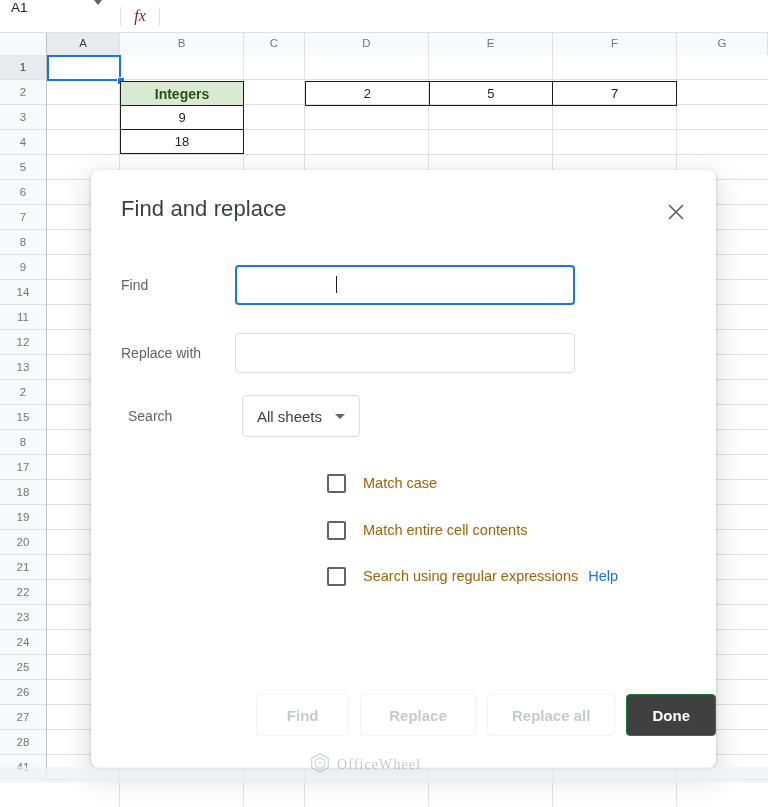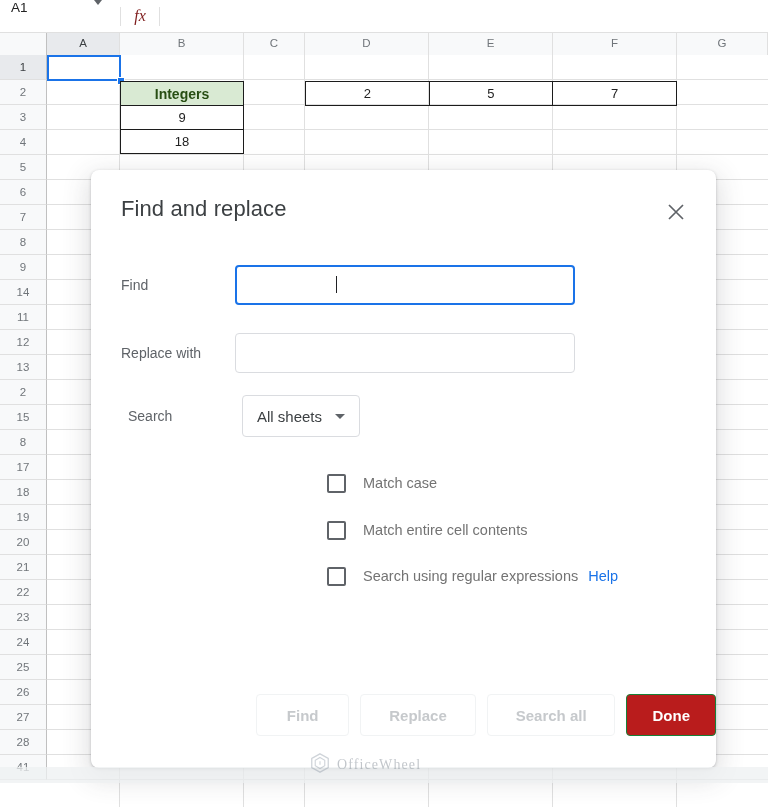--- a/index.html
+++ b/index.html
@@ -304,21 +304,21 @@
     border: 2px solid #5f6368;
     border-radius: 2px;
     box-sizing: border-box;
     background: #fff;
     flex-shrink: 0;
     cursor: pointer;
   }
   .check-label {
     margin-left: 17px;
     font-size: 14.5px;
-    color: #737373;
+    color: #a16207;
     white-space: nowrap;
   }
   .help-link {
     margin-left: 10px;
     font-size: 14.5px;
     color: #1a73e8;
     cursor: pointer;
   }
 
   .btn-row {
@@ -339,21 +339,21 @@
     font-size: 15px;
     font-weight: bold;
     font-family: "Liberation Sans", sans-serif;
   }
   .btn-disabled {
     border: 1px solid #f1f3f4;
     background: #ffffff;
     color: #c6c9cc;
   }
   .btn-primary {
-    background: #b91c1c;
+    background: #404040;
     color: #ffffff;
     border: 1px solid #188038;
     cursor: pointer;
   }
 
   
   .watermark {
     position: absolute;
     left: 309px;
     top: 752px;
@@ -549,21 +549,21 @@
 
   <div class="check-row" style="top:350px;">
     <span class="checkbox"></span>
     <span class="check-label">Match entire cell contents</span>
   </div>
 
 
   <div class="btn-row">
     <div class="btn btn-disabled" style="margin-left:165px; width:100px;">Find</div>
     <div class="btn btn-disabled" style="margin-left:11px; width:124px;">Replace</div>
-    <div class="btn btn-disabled" style="margin-left:11px; width:138px;">Search all</div>
+    <div class="btn btn-disabled" style="margin-left:11px; width:138px;">Replace all</div>
     <div class="btn btn-primary" style="margin-left:11px; width:96px;">Done</div>
   </div>
 
 </div>
 
 <div class="wm-band"></div>
 <div class="watermark">
   <span>
     <svg width="22" height="22" viewBox="0 0 24 24">
       <path d="M12 2 L21 7 L21 17 L12 22 L3 17 L3 7 Z" fill="none" stroke="#8d98a5" stroke-width="1.4"></path>

